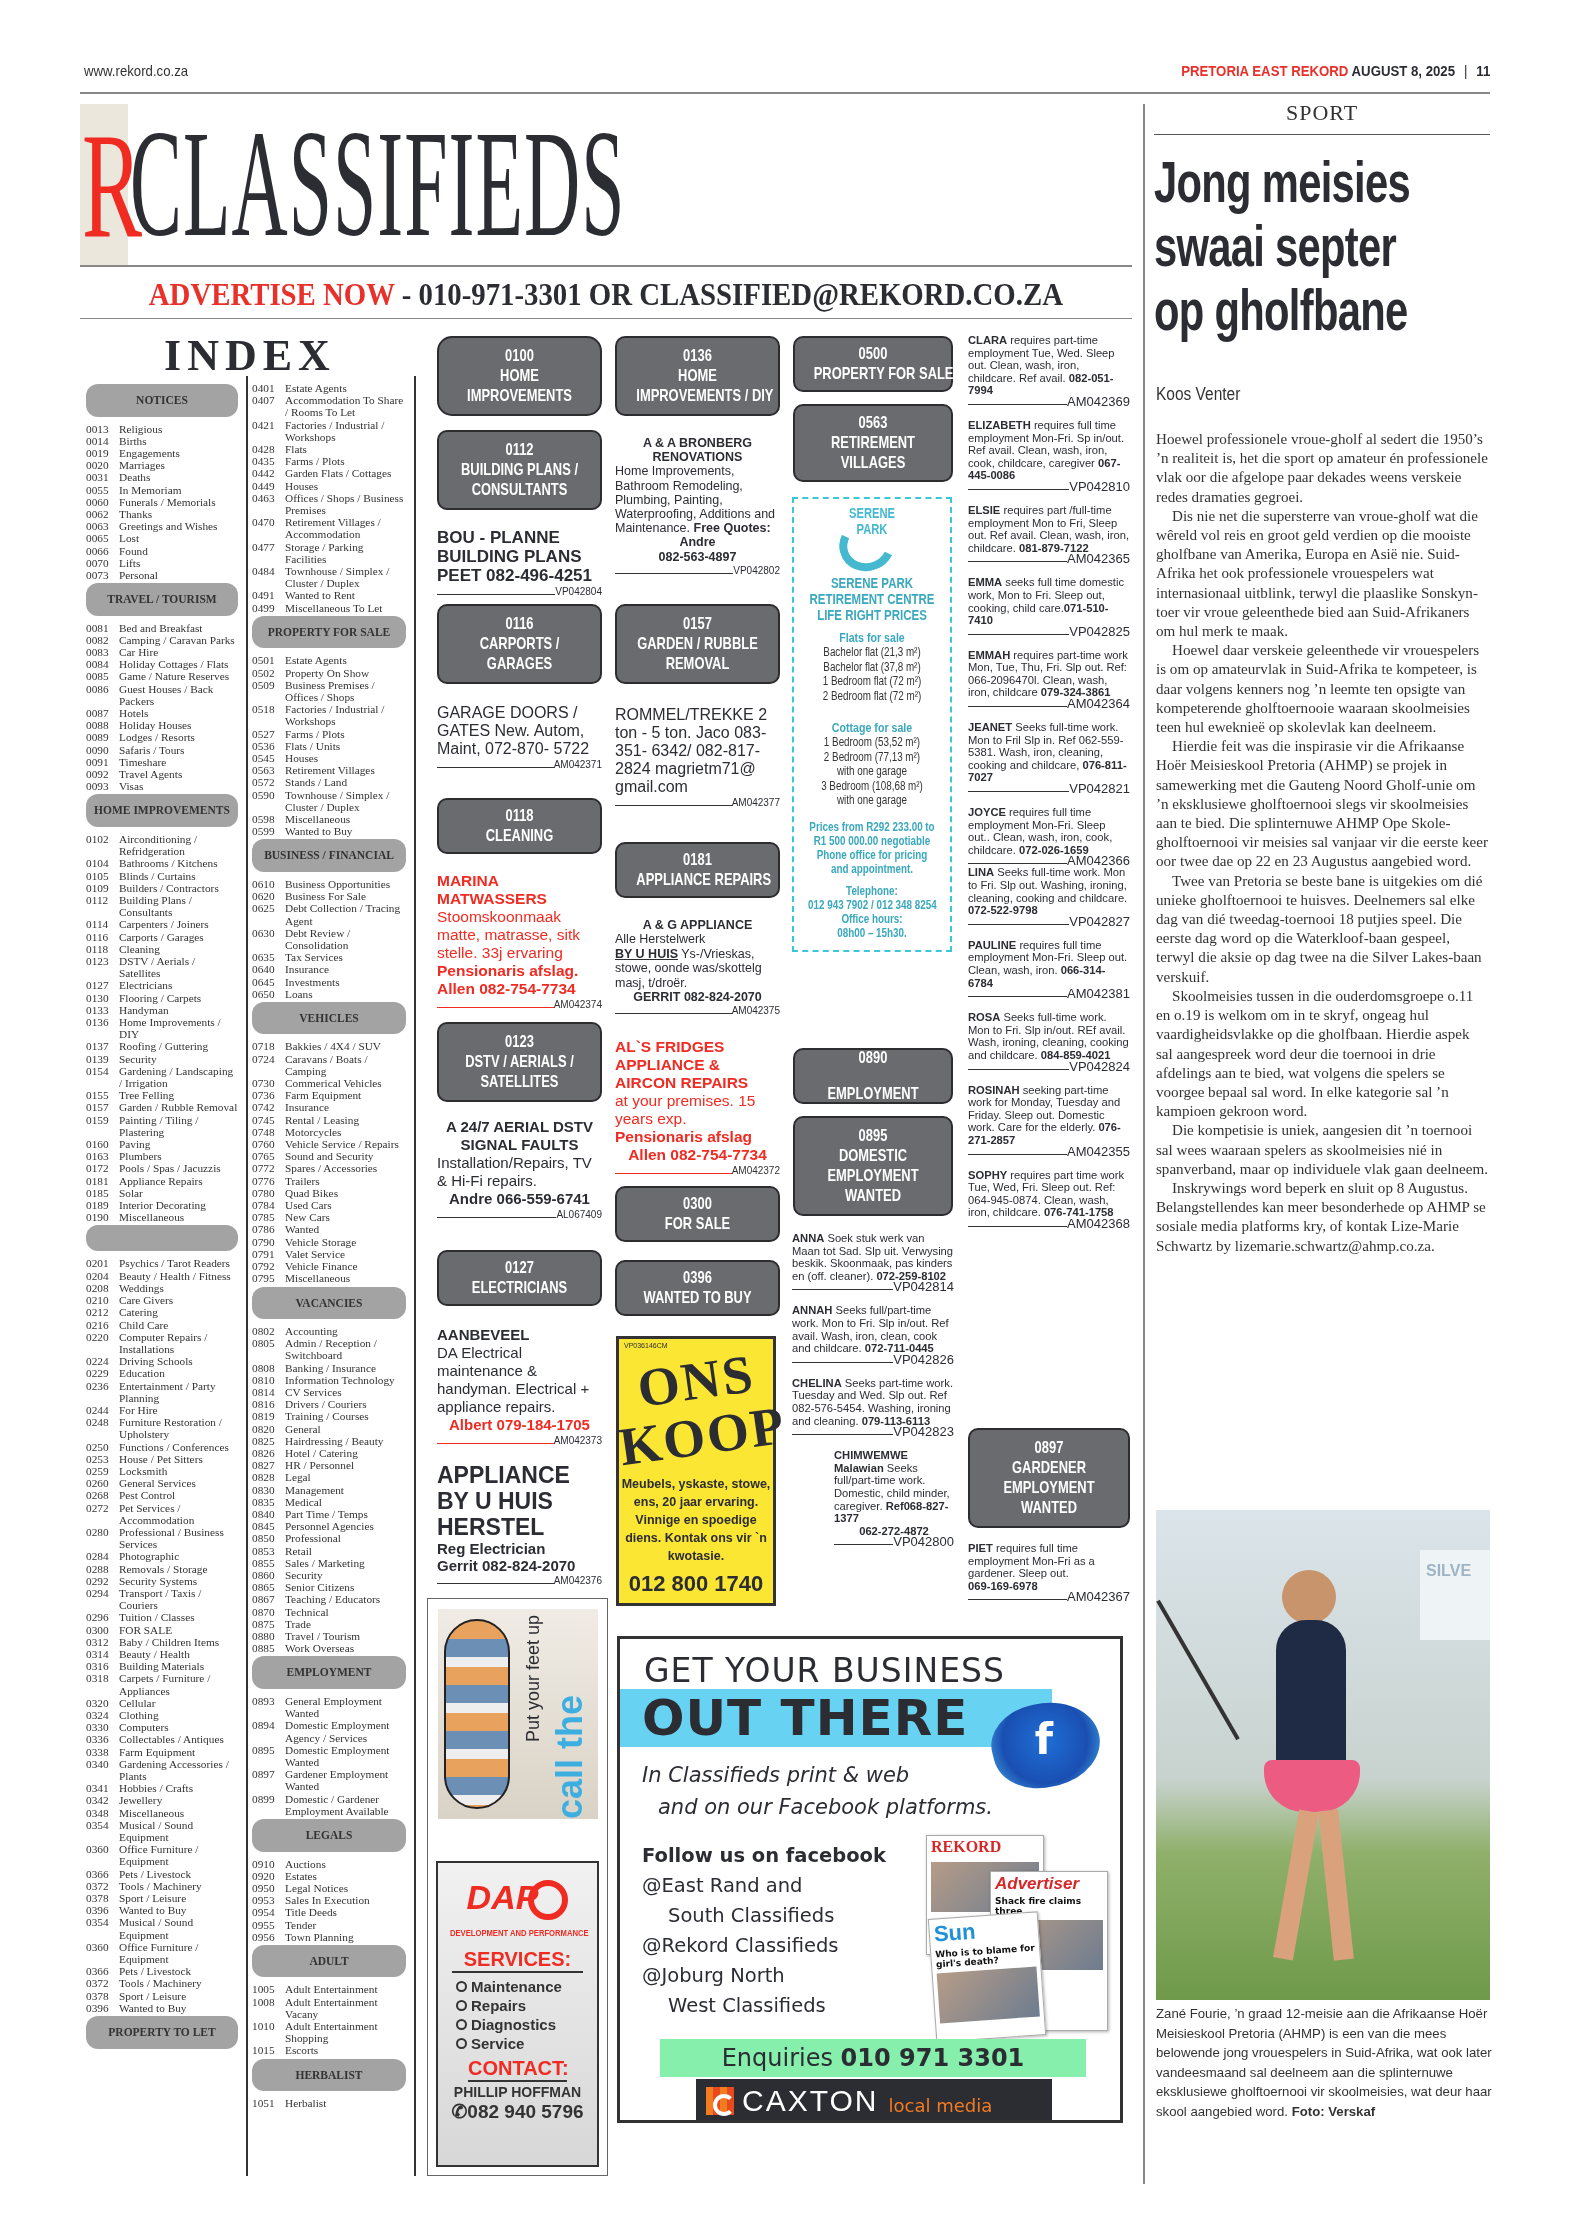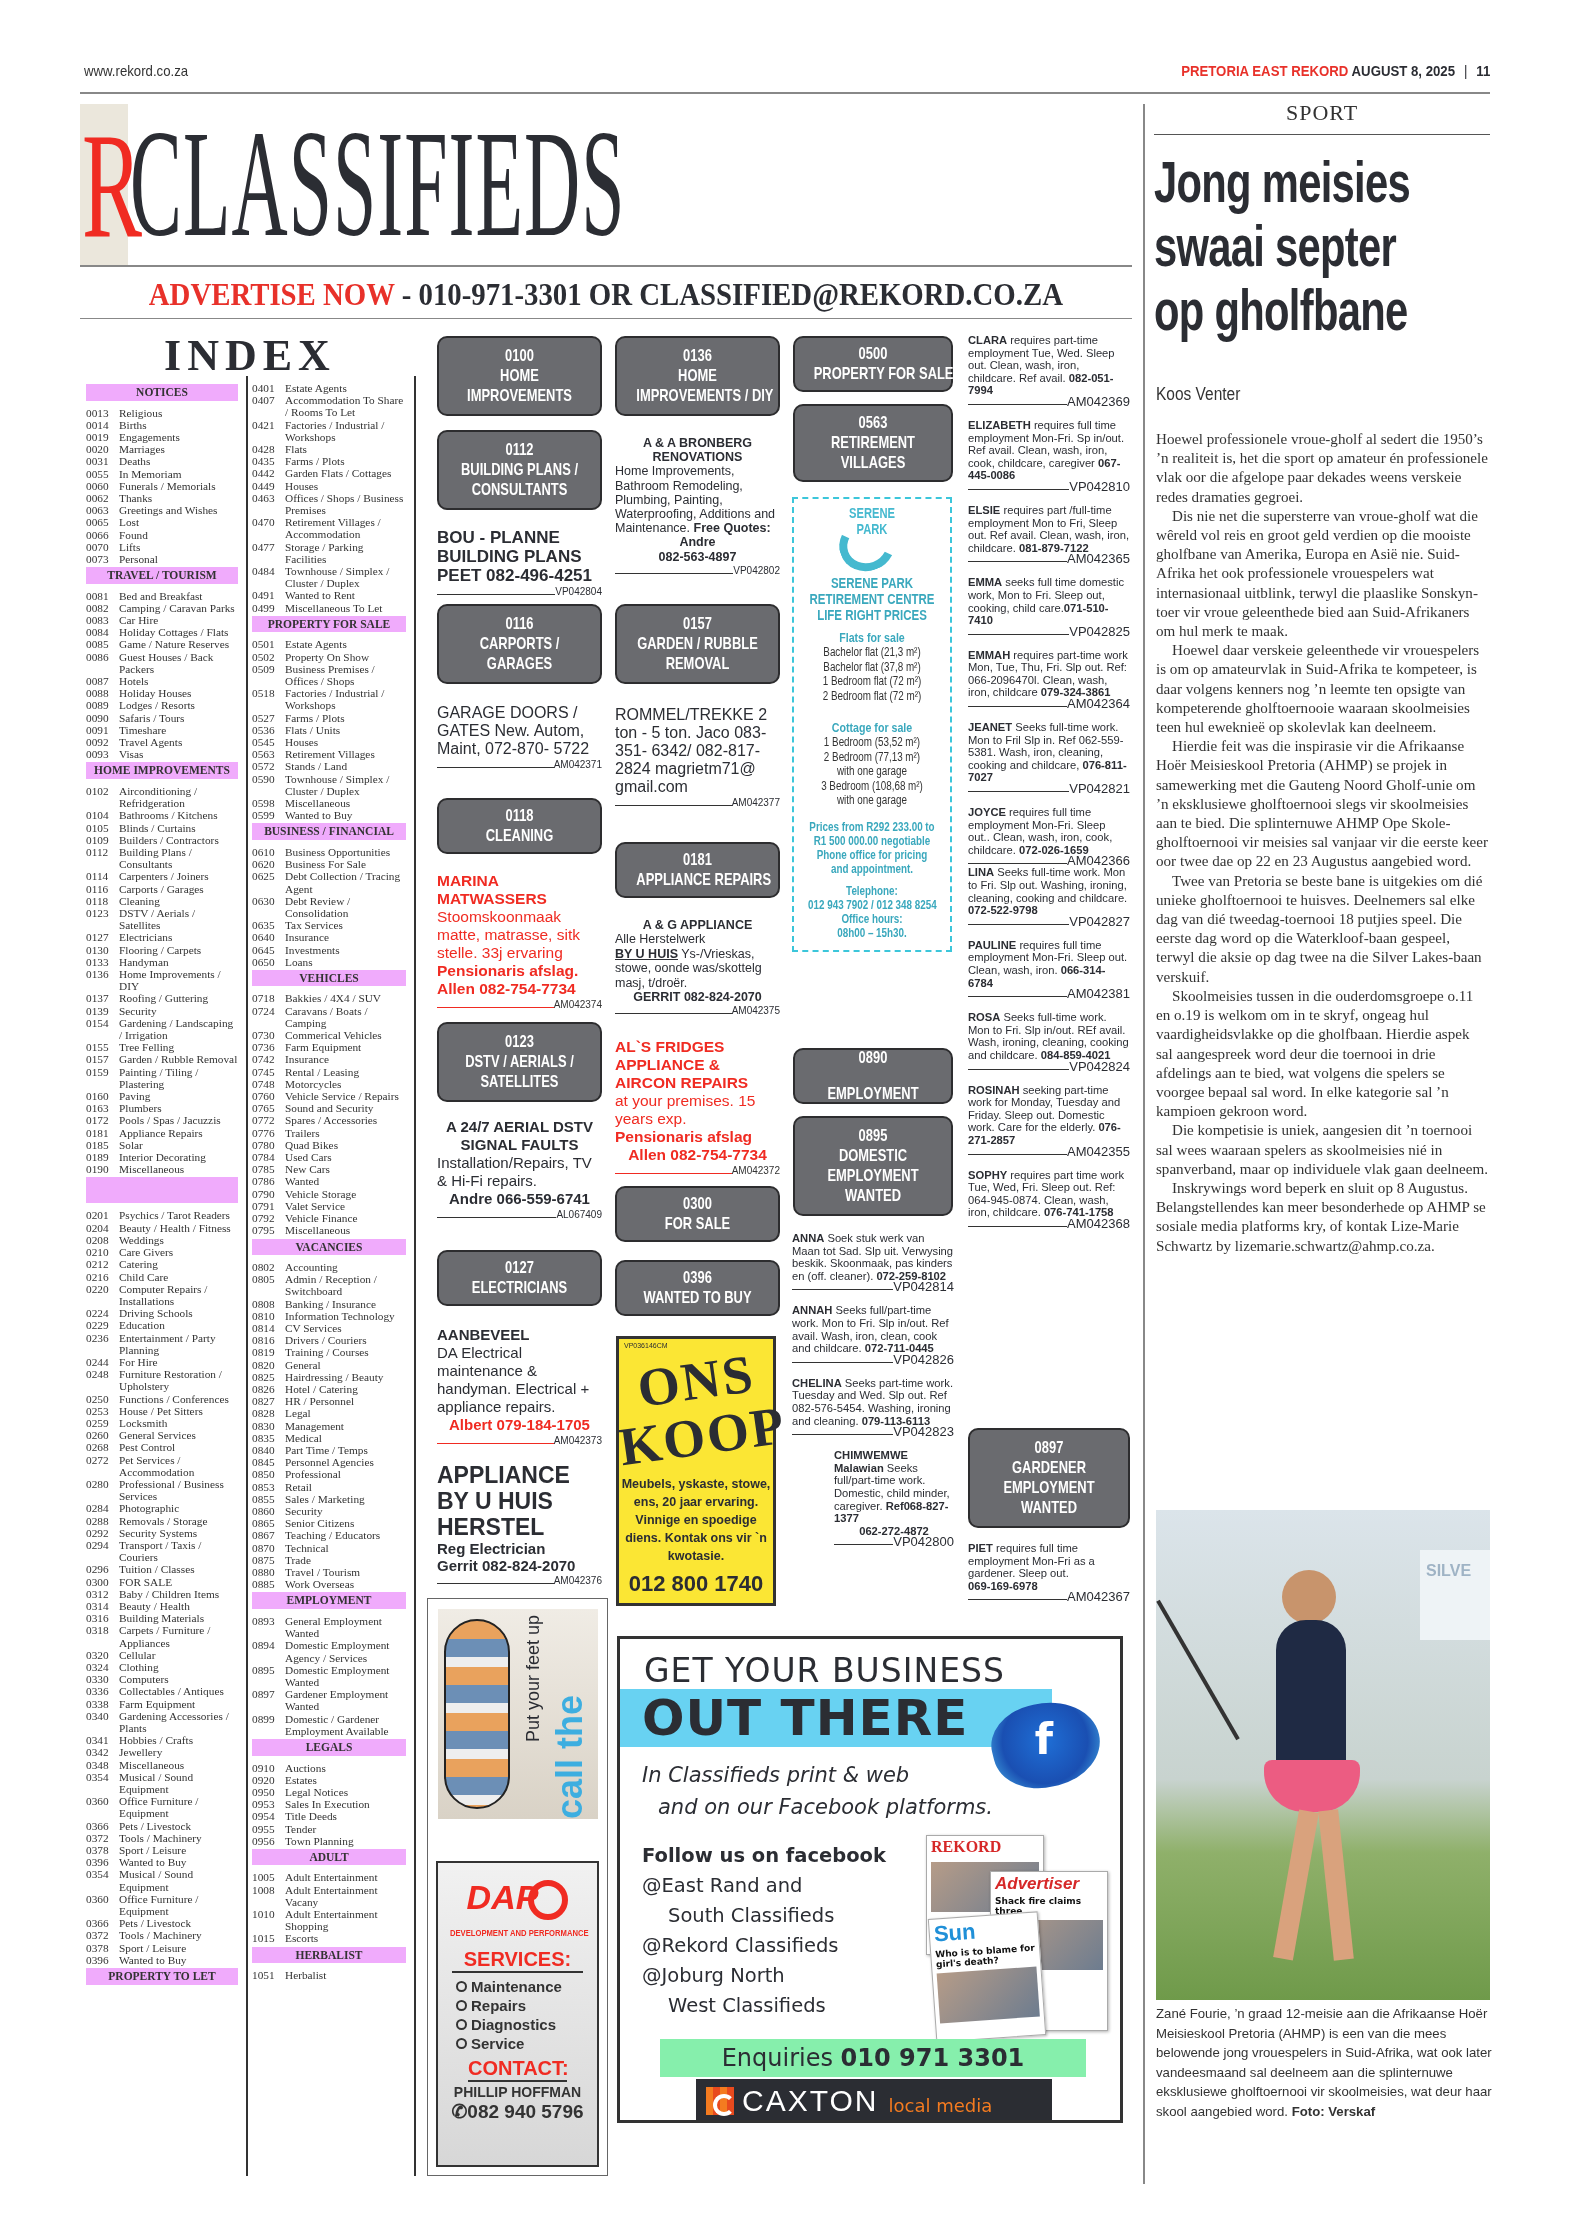--- a/index.html
+++ b/index.html
@@ -25,21 +25,21 @@
   .adv-rule { position: absolute; left: 80px; top: 318px; width: 1052px; height: 1px; background: #888; }
   .vert-divider { position: absolute; left: 1143px; top: 104px; width: 2px; height: 2080px; background: #888; }
 
   
   .index-title { position: absolute; left: 80px; top: 330px; width: 340px; text-align: center; font-family: "Liberation Serif", serif; font-weight: bold; font-size: 44px; letter-spacing: 6px; color: #2b2d33; }
   .index-col { position: absolute; font-family: "Liberation Serif", serif; font-size: 11.3px; line-height: 12.2px; color: #333; }
   .index-col.left { left: 86px; top: 382px; width: 152px; }
   .index-col.right { left: 252px; top: 382px; width: 154px; }
   .index-divider { position: absolute; left: 246px; top: 376px; width: 2px; height: 1800px; background: #333; }
   .index-divider2 { position: absolute; left: 414px; top: 376px; width: 2px; height: 1800px; background: #333; }
-  .idx-head { background: #f0abfc; text-align: center; font-weight: bold; font-size: 11.5px; padding: 2px 2px; margin: 2px 0 6px; line-height: 12.5px; color: #333; }
+  .idx-head { background: #a3a3a3; text-align: center; font-weight: bold; font-size: 11.5px; padding: 10px 2px; margin: 2px 0 6px; line-height: 12.5px; color: #333; border-radius: 12px; }
   .idx-head.empty { height: 26px; }
   .idx-row { display: flex; }
   .idx-row .code { width: 33px; flex: none; }
   .idx-row .label { flex: 1; }
 
   
   .cat { position: absolute; background: #6a6b6f; border: 2px solid #2d2d2f; border-radius: 10px; color: #fff; text-align: center; font-family: "Liberation Sans", sans-serif; font-weight: bold; display: flex; flex-direction: column; justify-content: center; }
   .cat span { display: block; font-size: 17px; line-height: 20px; transform: scaleX(0.76); white-space: nowrap; }
   .ad { position: absolute; font-family: "Liberation Sans", sans-serif; font-size: 12.5px; line-height: 14px; color: #2b2d33; }
   .ad .ref { display: flex; align-items: flex-end; font-size: 10px; line-height: 11px; margin-top: 1px; }
@@ -973,21 +973,21 @@
       <span class="code">1015</span>
       <span class="label">Escorts</span>
     </div>
     <div class="idx-head">HERBALIST</div>
     <div class="idx-row">
       <span class="code">1051</span>
       <span class="label">Herbalist</span>
     </div>
   </div>
 
-<div class="cat" style="left:437px;top:336px;width:165px;height:80px;">
+<div class="cat" style="left:437px;top:336px;width:165px;height:80px;border-radius:15px;">
   <span>0100</span>
   <span>HOME</span>
   <span>IMPROVEMENTS</span>
 </div>
 <div class="cat" style="left:437px;top:430px;width:165px;height:80px;">
   <span>0112</span>
   <span>BUILDING PLANS /</span>
   <span>CONSULTANTS</span>
 </div>
 <div class="ad big center" style="left:437px;top:528px;width:165px;">

